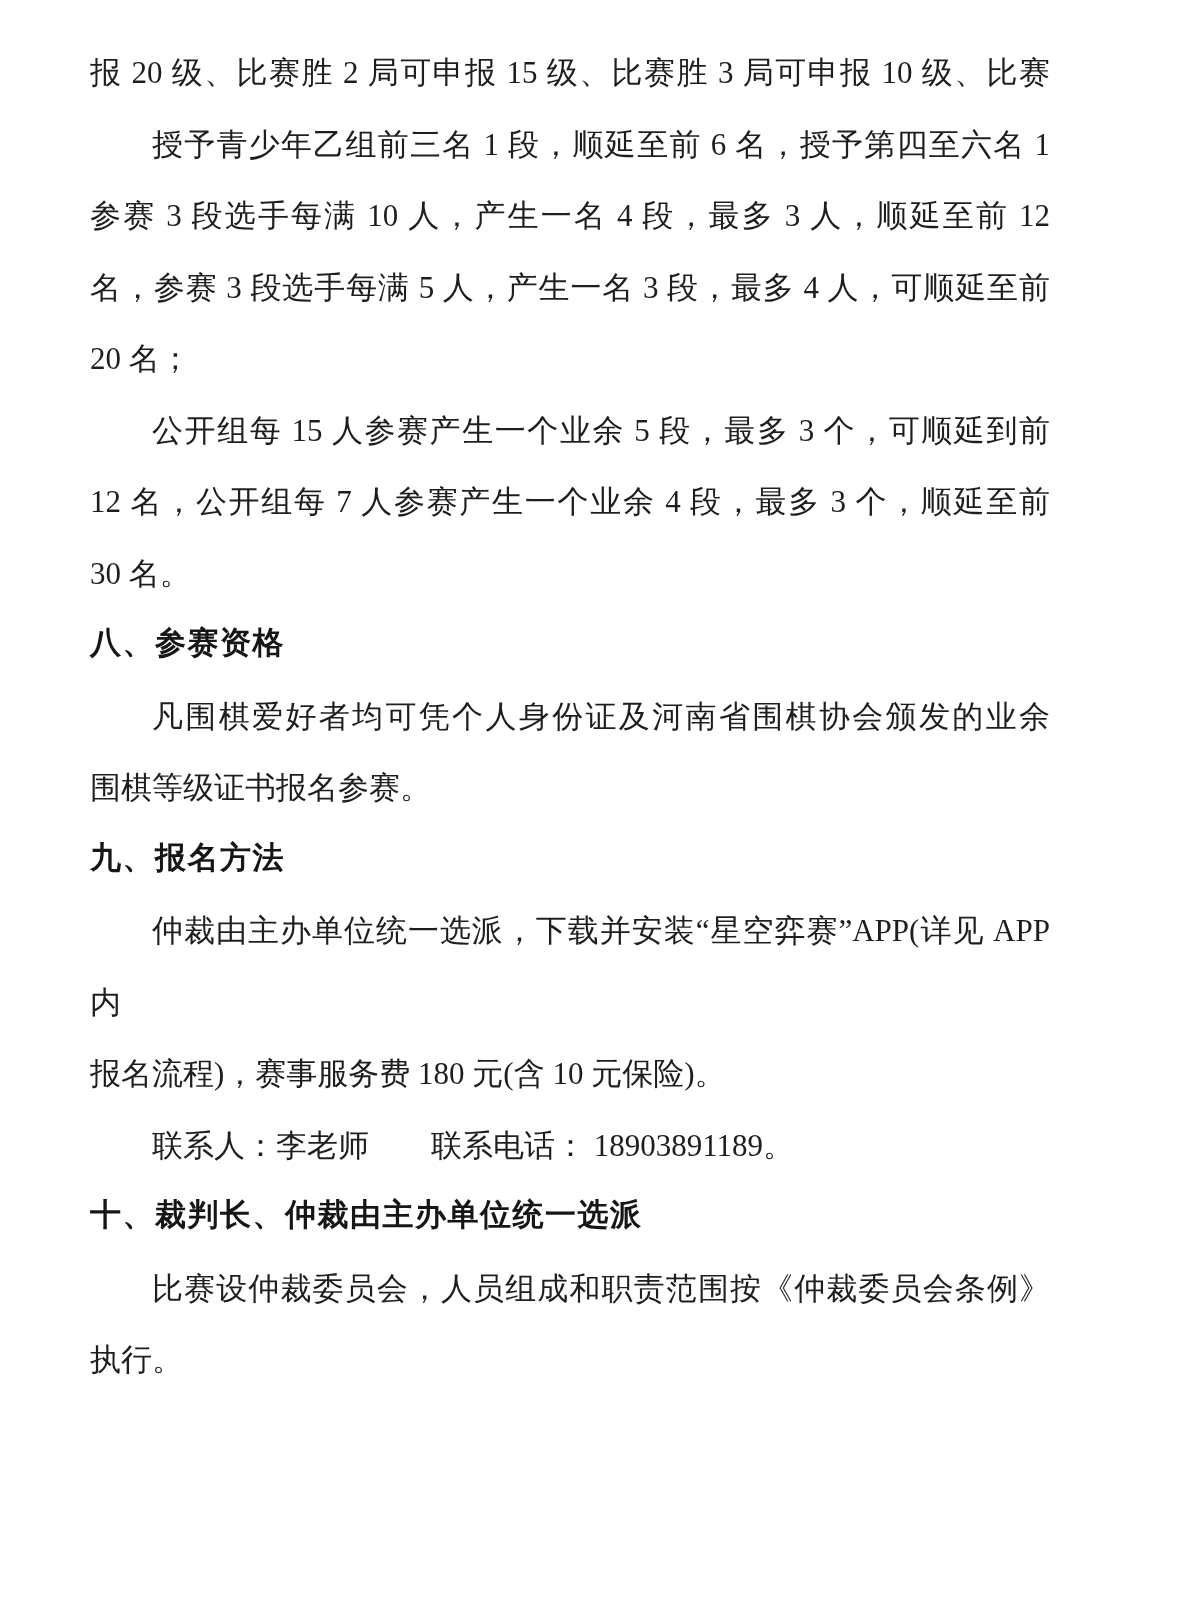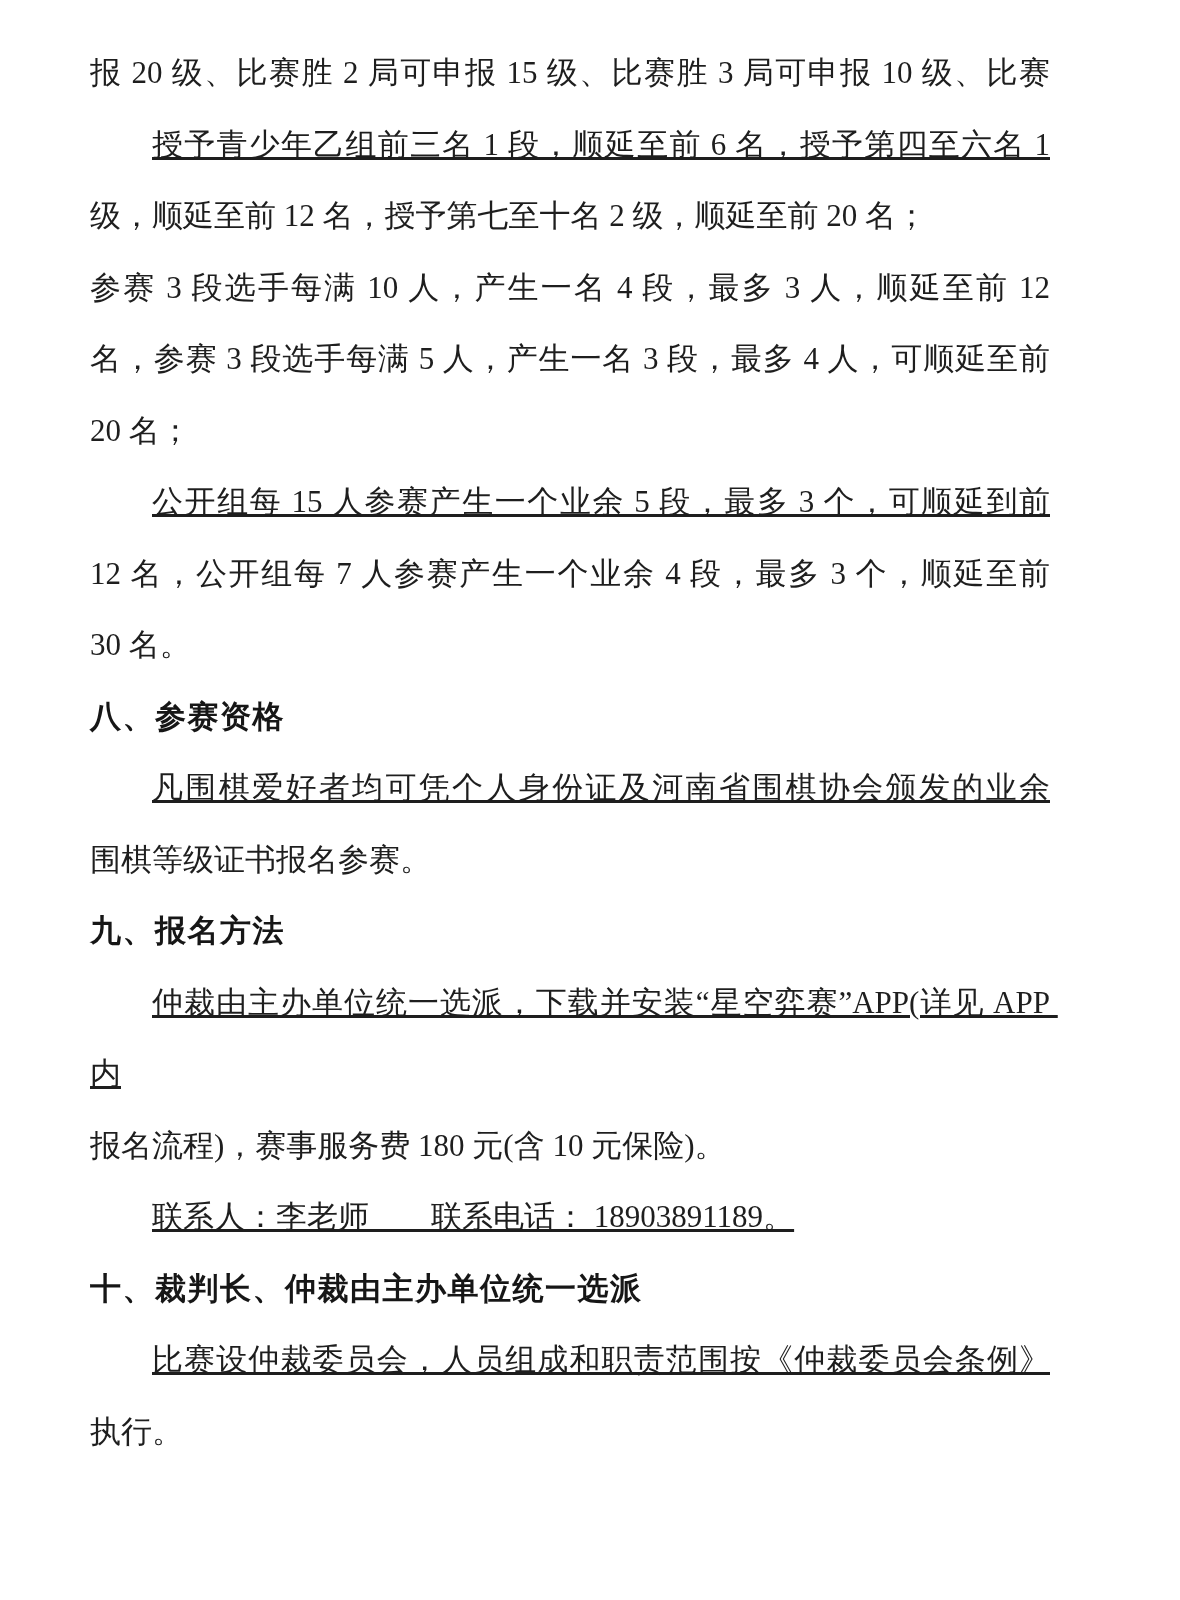--- a/index.html
+++ b/index.html
@@ -29,37 +29,35 @@
     text-align: left;
   }
   .justify {
     text-align: justify;
     text-align-last: justify;
     -moz-text-align-last: justify;
     text-justify: inter-character;
   }
   .indent {
     text-indent: 62px;
-    text-decoration: underline;
   }
   .heading {
-    font-family: Liberation Sans, sans-serif;
+    font-family: Liberation Mono, monospace;
     font-weight: 700;
     letter-spacing: 1.5px;
     color: #161616;
   }
 </style>
 </head>
 <body>
 
 <div class="page">
   <div class="content">
     <div class="line justify">报 20 级、比赛胜 2 局可申报 15 级、比赛胜 3 局可申报 10 级、比赛</div>
     <div class="line justify indent">授予青少年乙组前三名 1 段，顺延至前 6 名，授予第四至六名 1</div>
-    <div class="line">级，顺延至前 12 名，授予第七至十名 2 级，顺延至前 20 名；</div>
     <div class="line justify">参赛 3 段选手每满 10 人，产生一名 4 段，最多 3 人，顺延至前 12</div>
     <div class="line justify">名，参赛 3 段选手每满 5 人，产生一名 3 段，最多 4 人，可顺延至前</div>
     <div class="line">20 名；</div>
     <div class="line justify indent">公开组每 15 人参赛产生一个业余 5 段，最多 3 个，可顺延到前</div>
     <div class="line justify">12 名，公开组每 7 人参赛产生一个业余 4 段，最多 3 个，顺延至前</div>
     <div class="line">30 名。</div>
     <div class="line heading">八、参赛资格</div>
     <div class="line justify indent">凡围棋爱好者均可凭个人身份证及河南省围棋协会颁发的业余</div>
     <div class="line">围棋等级证书报名参赛。</div>
     <div class="line heading">九、报名方法</div>

